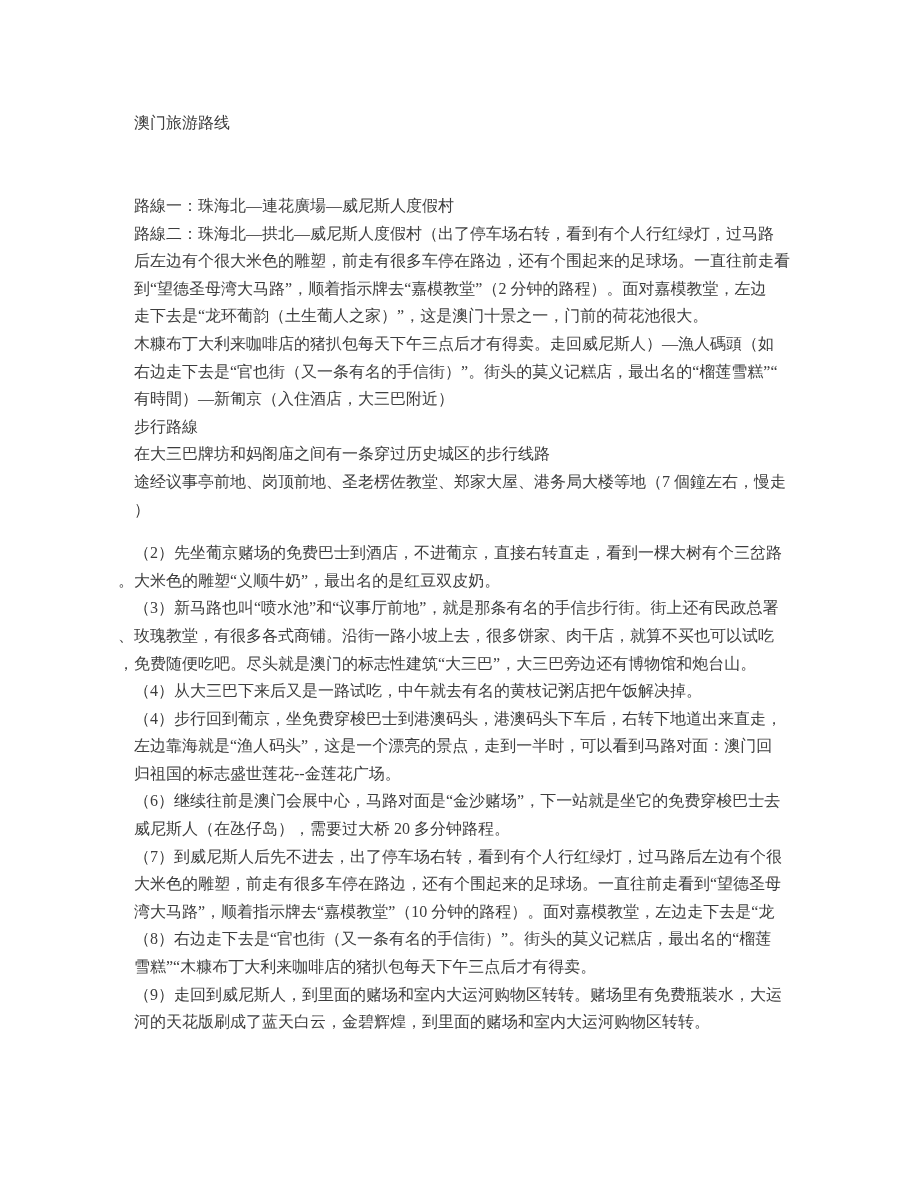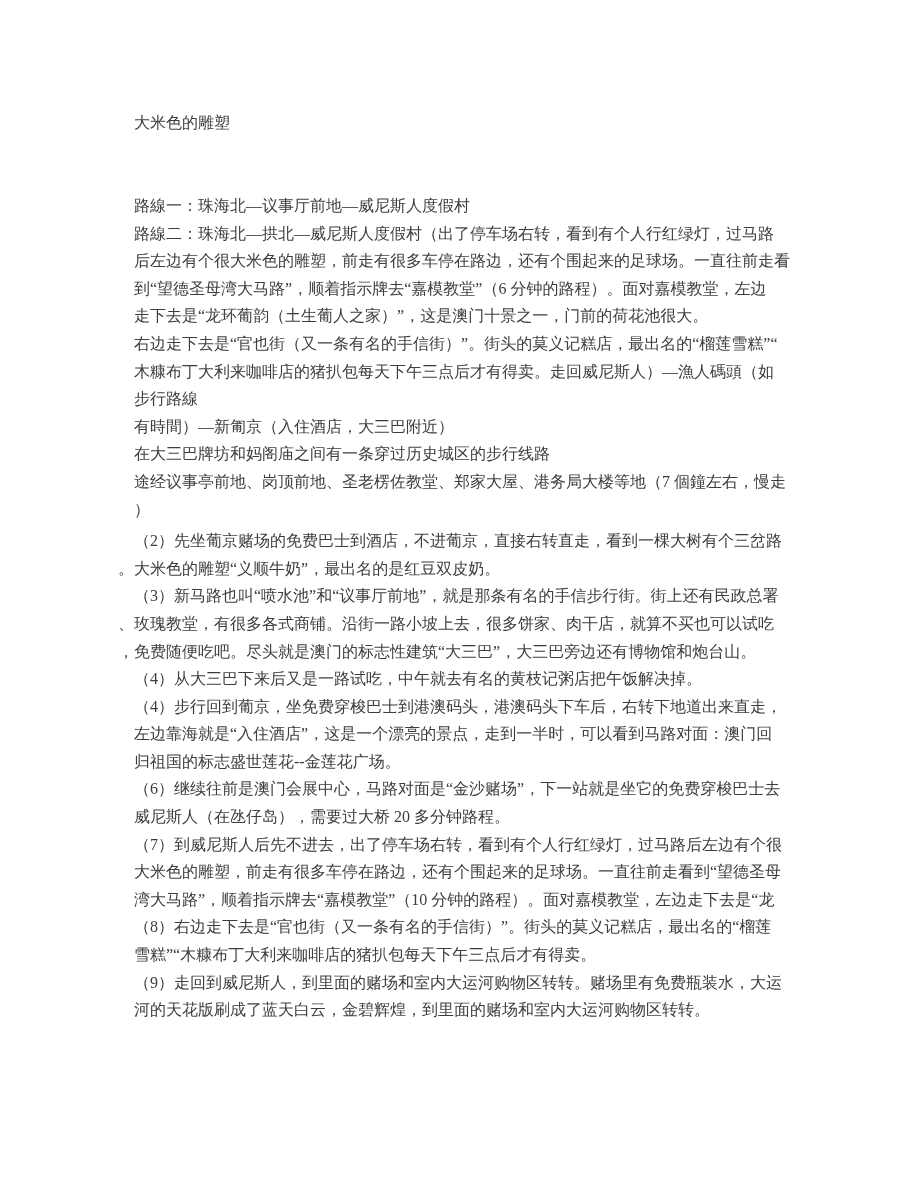--- a/index.html
+++ b/index.html
@@ -35,49 +35,49 @@
     line-height: 27.6px;
     font-size: 16px;
     white-space: nowrap;
   }
   
   .hang {
     text-indent: -16px;
   }
   
   .para-gap {
-    margin-top: 4px;
+    margin-top: 16px;
   }
 </style>
 </head>
 <body>
 
 <div class="page">
-  <div class="doc-title">大米色的雕塑</div>
+  <div class="doc-title">澳门旅游路线</div>
   <div class="doc-body">
-    <div class="line">路線一：珠海北—议事厅前地—威尼斯人度假村</div>
+    <div class="line">路線一：珠海北—連花廣場—威尼斯人度假村</div>
     <div class="line">路線二：珠海北—拱北—威尼斯人度假村（出了停车场右转，看到有个人行红绿灯，过马路</div>
     <div class="line">后左边有个很大米色的雕塑，前走有很多车停在路边，还有个围起来的足球场。一直往前走看</div>
-    <div class="line">到“望德圣母湾大马路”，顺着指示牌去“嘉模教堂”（6 分钟的路程）。面对嘉模教堂，左边</div>
+    <div class="line">到“望德圣母湾大马路”，顺着指示牌去“嘉模教堂”（2 分钟的路程）。面对嘉模教堂，左边</div>
     <div class="line">走下去是“龙环葡韵（土生葡人之家）”，这是澳门十景之一，门前的荷花池很大。</div>
+    <div class="line">木糠布丁大利来咖啡店的猪扒包每天下午三点后才有得卖。走回威尼斯人）—漁人碼頭（如</div>
     <div class="line">右边走下去是“官也街（又一条有名的手信街）”。街头的莫义记糕店，最出名的“榴莲雪糕”“</div>
-    <div class="line">木糠布丁大利来咖啡店的猪扒包每天下午三点后才有得卖。走回威尼斯人）—漁人碼頭（如</div>
+    <div class="line">有時間）—新匍京（入住酒店，大三巴附近）</div>
     <div class="line">步行路線</div>
-    <div class="line">有時間）—新匍京（入住酒店，大三巴附近）</div>
     <div class="line">在大三巴牌坊和妈阁庙之间有一条穿过历史城区的步行线路</div>
     <div class="line">途经议事亭前地、岗顶前地、圣老楞佐教堂、郑家大屋、港务局大楼等地（7 個鐘左右，慢走</div>
     <div class="line">）</div>
     <div class="line para-gap">（2）先坐葡京赌场的免费巴士到酒店，不进葡京，直接右转直走，看到一棵大树有个三岔路</div>
     <div class="line hang">。大米色的雕塑“义顺牛奶”，最出名的是红豆双皮奶。</div>
     <div class="line">（3）新马路也叫“喷水池”和“议事厅前地”，就是那条有名的手信步行街。街上还有民政总署</div>
     <div class="line hang">、玫瑰教堂，有很多各式商铺。沿街一路小坡上去，很多饼家、肉干店，就算不买也可以试吃</div>
     <div class="line hang">，免费随便吃吧。尽头就是澳门的标志性建筑“大三巴”，大三巴旁边还有博物馆和炮台山。</div>
     <div class="line">（4）从大三巴下来后又是一路试吃，中午就去有名的黄枝记粥店把午饭解决掉。</div>
     <div class="line">（4）步行回到葡京，坐免费穿梭巴士到港澳码头，港澳码头下车后，右转下地道出来直走，</div>
-    <div class="line">左边靠海就是“入住酒店”，这是一个漂亮的景点，走到一半时，可以看到马路对面：澳门回</div>
+    <div class="line">左边靠海就是“渔人码头”，这是一个漂亮的景点，走到一半时，可以看到马路对面：澳门回</div>
     <div class="line">归祖国的标志盛世莲花--金莲花广场。</div>
     <div class="line">（6）继续往前是澳门会展中心，马路对面是“金沙赌场”，下一站就是坐它的免费穿梭巴士去</div>
     <div class="line">威尼斯人（在氹仔岛），需要过大桥 20 多分钟路程。</div>
     <div class="line">（7）到威尼斯人后先不进去，出了停车场右转，看到有个人行红绿灯，过马路后左边有个很</div>
     <div class="line">大米色的雕塑，前走有很多车停在路边，还有个围起来的足球场。一直往前走看到“望德圣母</div>
     <div class="line">湾大马路”，顺着指示牌去“嘉模教堂”（10 分钟的路程）。面对嘉模教堂，左边走下去是“龙</div>
     <div class="line">（8）右边走下去是“官也街（又一条有名的手信街）”。街头的莫义记糕店，最出名的“榴莲</div>
     <div class="line">雪糕”“木糠布丁大利来咖啡店的猪扒包每天下午三点后才有得卖。</div>
     <div class="line">（9）走回到威尼斯人，到里面的赌场和室内大运河购物区转转。赌场里有免费瓶装水，大运</div>
     <div class="line">河的天花版刷成了蓝天白云，金碧辉煌，到里面的赌场和室内大运河购物区转转。</div>

